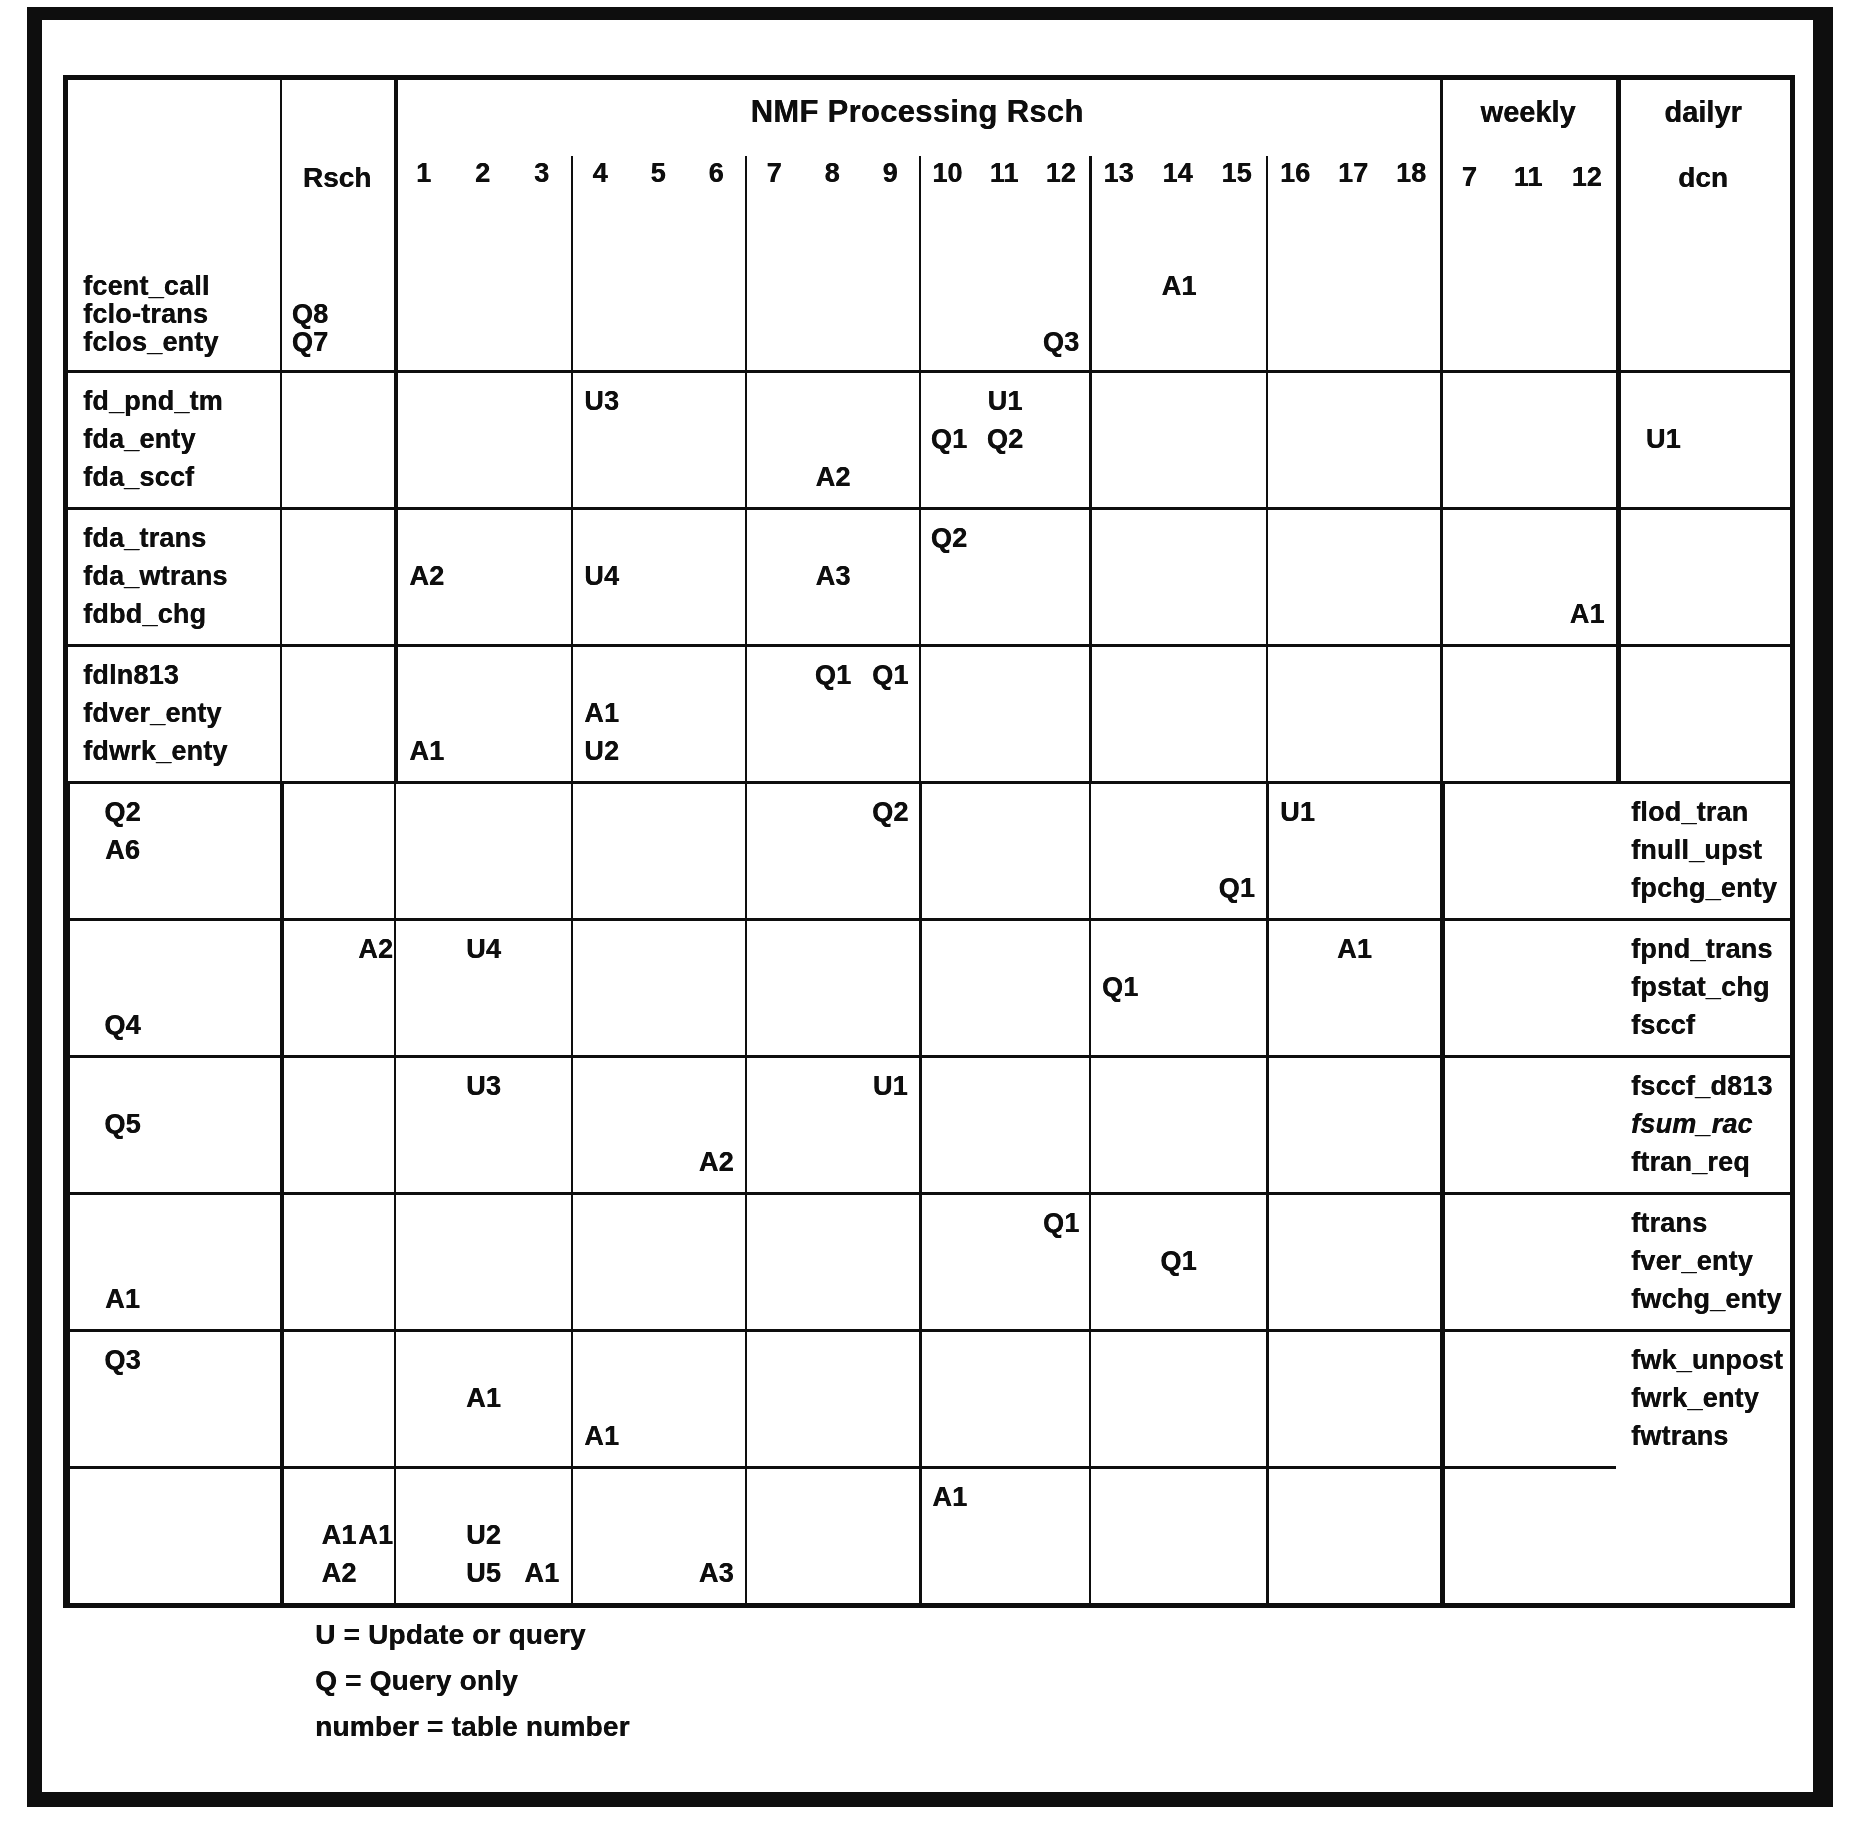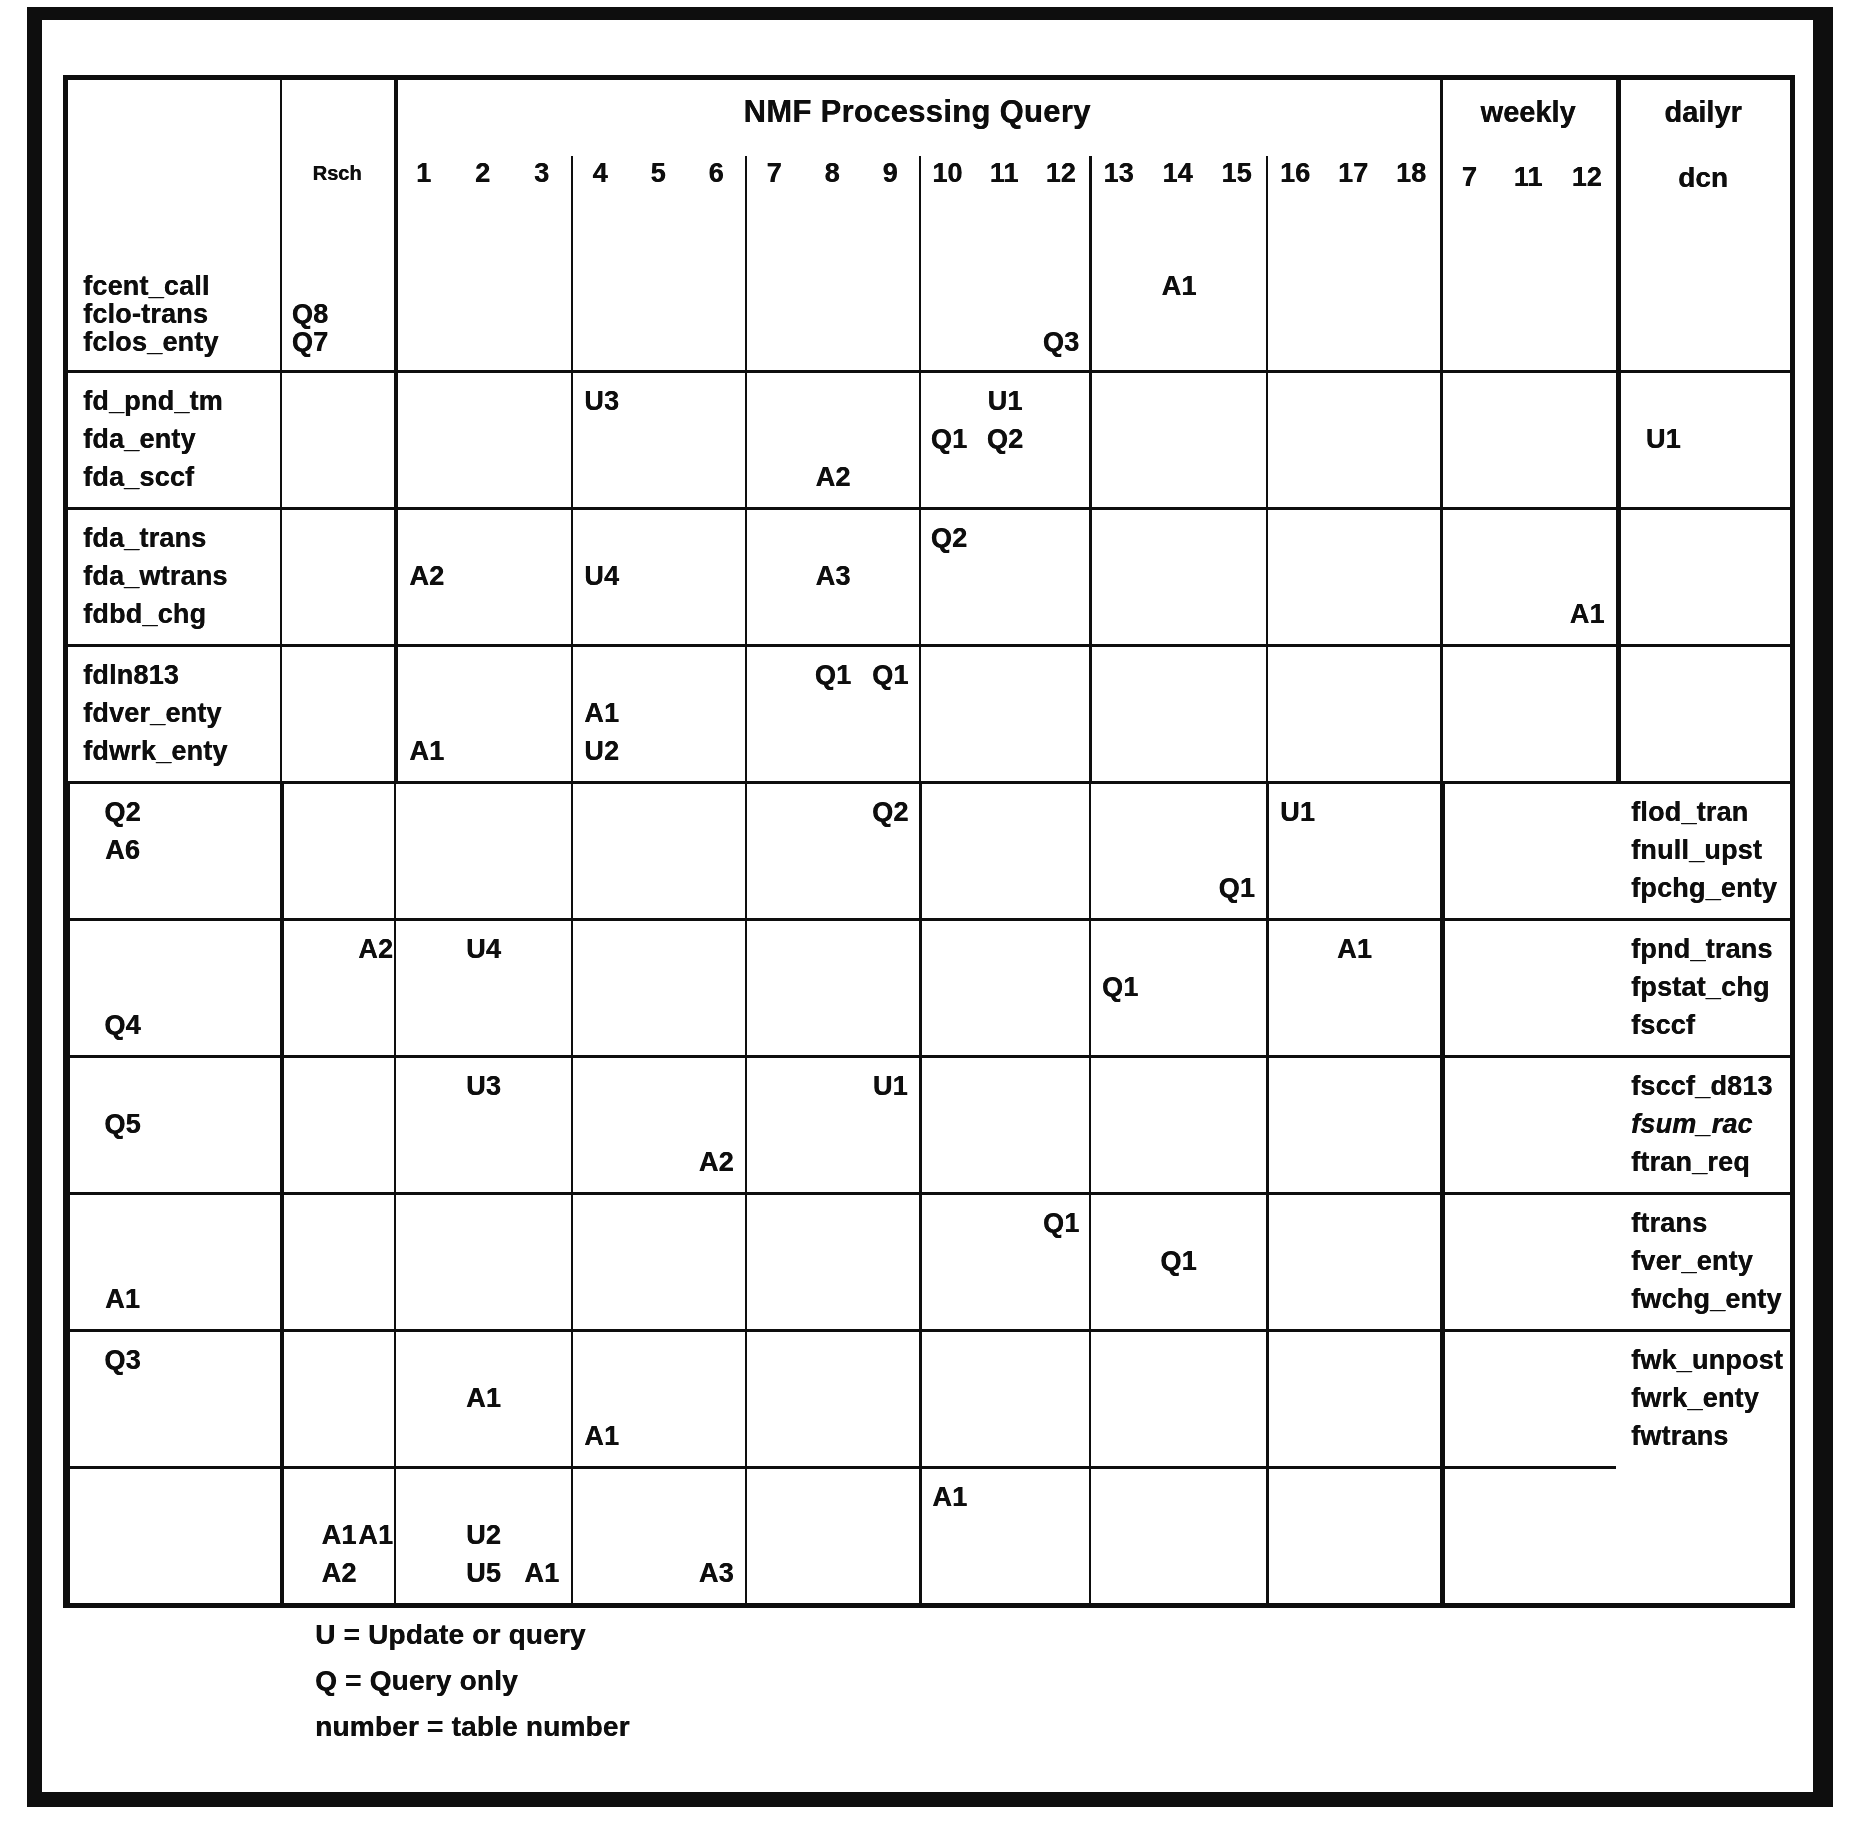--- a/index.html
+++ b/index.html
@@ -40,38 +40,38 @@
   .cg.tight{ top:auto; bottom:14px; grid-template-rows:repeat(3,28px); }
   .v,.label{ font-size:27px; line-height:1; white-space:nowrap; letter-spacing:0.2px; }
   .overlay{ position:absolute; top:0; height:290px; z-index:3; pointer-events:none; }
   .menu-head{ left:326px; width:1046px; }
   .menu-title{ position:absolute; top:14px; left:0; width:100%; text-align:center; font-size:31px; letter-spacing:0.3px; }
   .numrow{ position:absolute; top:80px; left:0; width:100%; display:flex; }
   .numgroup{ display:grid; grid-template-columns:repeat(3,1fr); justify-items:center; align-items:center; font-size:27px; }
   .numgroup span{ line-height:1; }
   .pline{ position:absolute; top:76px; bottom:0; background:var(--ink); }
   .rsch-head{ left:212px; width:114px; }
-  .rsch-head .hd{ position:absolute; top:82px; left:0; width:100%; text-align:center; font-size:20px; }
+  .rsch-head .hd{ position:absolute; top:82px; left:0; width:100%; text-align:center; font-size:28px; }
   .week-head{ left:1372px; width:176px; }
   .daily-head{ left:1548px; width:174px; }
   .sub-title{ position:absolute; top:16px; left:0; width:100%; text-align:center; font-size:29px; }
   .wnums{ position:absolute; top:82px; left:0; width:100%; display:grid; grid-template-columns:repeat(3,1fr); justify-items:center; font-size:27px; }
   .dcn-lbl{ position:absolute; top:82px; left:0; width:100%; text-align:center; font-size:28px; }
   .legend{ position:absolute; left:315px; top:1612px; }
   .legend-line{ font-size:28px; line-height:46px; white-space:nowrap; letter-spacing:0.2px; }
 </style>
 </head>
 <body>
 
 <div class="page">
   <div class="scan-frame"></div>
 
   <div class="tbl">
     <div class="overlay menu-head">
-      <div class="menu-title">NMF Processing Query</div>
+      <div class="menu-title">NMF Processing Rsch</div>
       <div class="numrow">
           <div class="numgroup" style="width: 177px;">
             <span>1</span>
             <span>2</span>
             <span>3</span>
           </div>
           <div class="numgroup" style="width: 174px;">
             <span>4</span>
             <span>5</span>
             <span>6</span>

